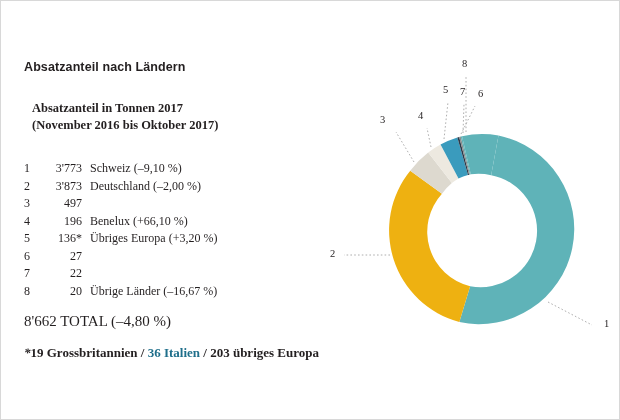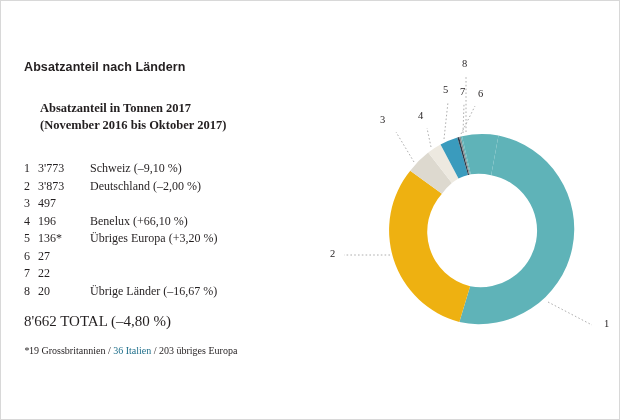--- a/index.html
+++ b/index.html
@@ -36,21 +36,21 @@
     left: 24px;
     top: 60px;
     font-family: "Liberation Sans", sans-serif;
     font-weight: bold;
     font-size: 12.5px;
     letter-spacing: 0.1px;
     color: #231f20;
   }
   .subtitle {
     position: absolute;
-    left: 40px;
+    left: 32px;
     top: 100px;
     font-size: 12.5px;
     font-weight: bold;
     line-height: 17px;
     color: #231f20;
   }
   .subtitle div { white-space: nowrap; }
 
   .legend {
     position: absolute;
@@ -64,39 +64,40 @@
     align-items: baseline;
     height: 17.5px;
   }
   .lg-idx {
     width: 14px;
     text-align: left;
     flex: 0 0 14px;
   }
   .lg-val {
     width: 44px;
+    text-align: right;
     flex: 0 0 44px;
     padding-right: 8px;
   }
   .lg-lbl {
     white-space: nowrap;
     text-align: right;
   }
   .total {
     position: absolute;
     left: 24px;
     top: 313px;
     font-size: 15px;
   }
   .footnote {
     position: absolute;
     left: 24px;
     top: 345px;
-    font-size: 10px;
-    font-weight: normal;
+    font-size: 13px;
+    font-weight: bold;
     white-space: nowrap;
   }
   .footnote .fn-ital { font-style: italic; }
   .fn-blue { color: #1f6f8b; }
 
   
   .chart-wrap {
     position: absolute;
     left: 330px;
     top: 30px;

